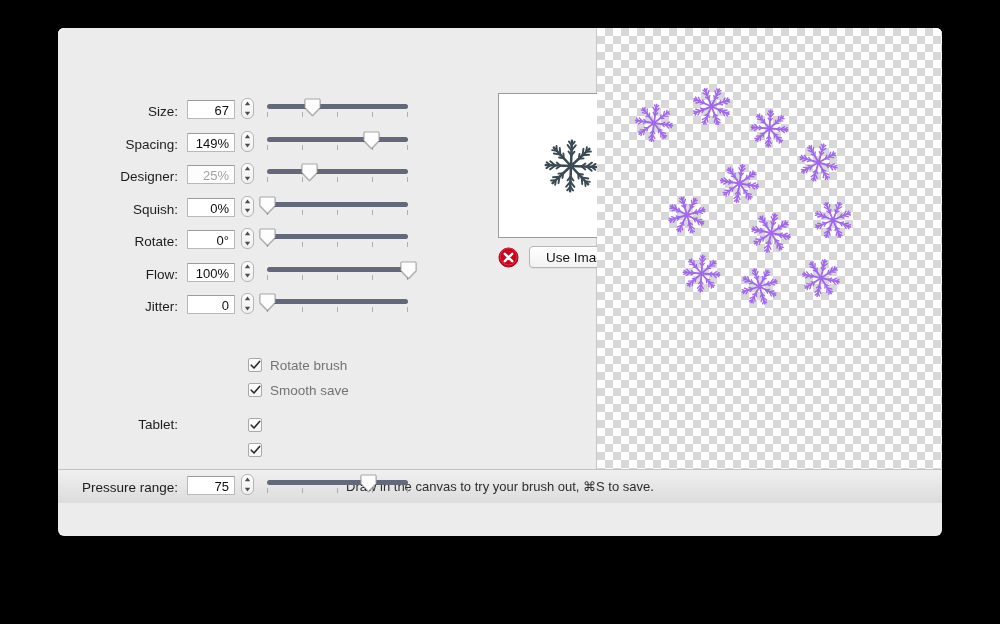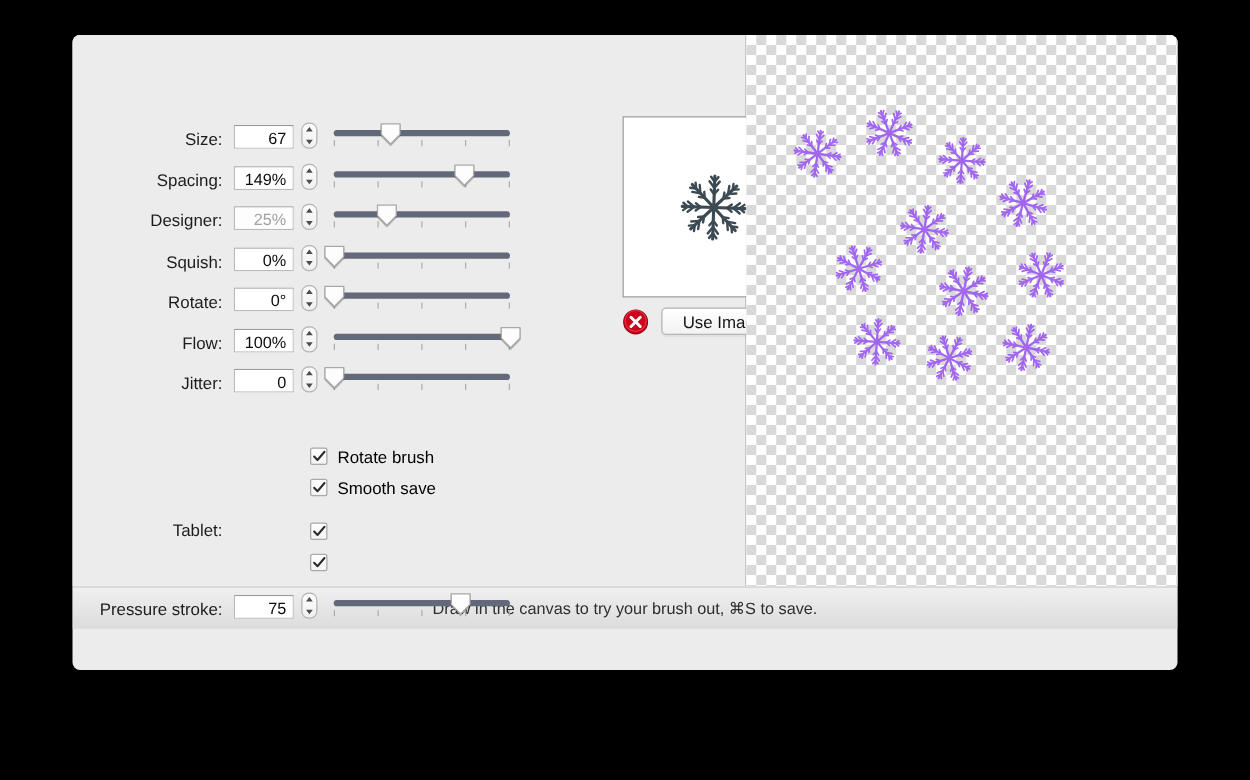--- a/index.html
+++ b/index.html
@@ -216,21 +216,21 @@
     background: linear-gradient(to bottom, #ffffff, #f4f4f4);
     box-sizing: border-box;
     display: flex;
     align-items: center;
     justify-content: center;
     flex: none;
   }
   .cbox svg { display: block; }
   .checkrow .cb-label {
     font-size: 13.5px;
-    color: #000000;
+    color: #737373;
     margin-left: 8px;
     white-space: nowrap;
   }
   .inline-label {
     position: absolute;
     text-align: right;
     font-size: 13.5px;
     color: #1c1c1c;
     width: 120px;
     padding-right: 9px;
@@ -520,21 +520,21 @@
           <div class="checkrow" style="left: 190px; top: 412px;">
             <span class="cbox">
               <svg width="11" height="10" viewBox="0 0 11 10">
                 <path d="M1.3 5.2 L4 8 L9.6 1.4" fill="none" stroke="#2a2a2a" stroke-width="1.6" stroke-linecap="round" stroke-linejoin="round"></path>
               </svg>
             </span>
           </div>
         </div>
 
       <div class="row" style="top:445px;">
-        <div class="row-label">Pressure stroke:</div>
+        <div class="row-label">Pressure range:</div>
         <div class="field">75</div>
         <div class="stepper">
           <svg width="7" height="5" viewBox="0 0 7 5">
               <path d="M3.5 0.6 L6.2 4.2 L0.8 4.2 Z" fill="#4c4c4c"></path>
             </svg>
           <svg width="7" height="5" viewBox="0 0 7 5">
               <path d="M3.5 4.4 L6.2 0.8 L0.8 0.8 Z" fill="#4c4c4c"></path>
             </svg>
         </div>
         <div class="slider">

